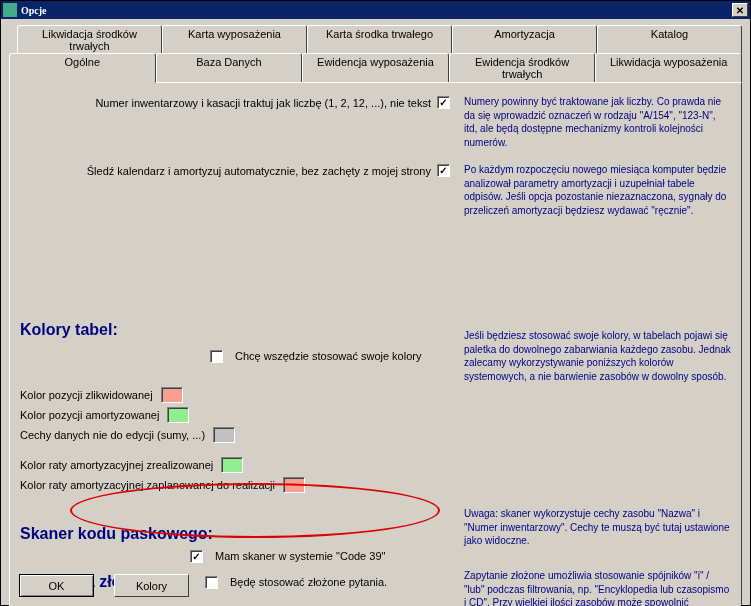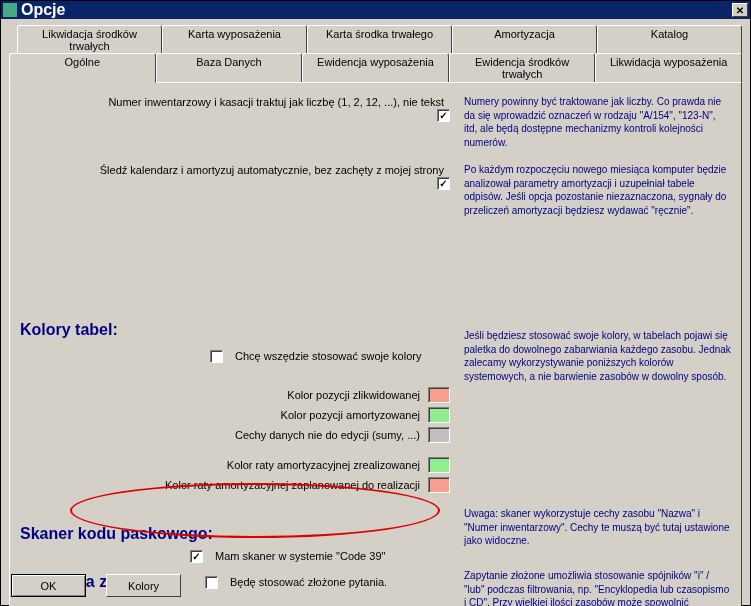--- a/index.html
+++ b/index.html
@@ -1,41 +1,41 @@
 <!DOCTYPE html>
 <html><head>
 <meta charset="utf-8">
 <style>
 * { box-sizing: border-box; margin: 0; padding: 0; }
 body { font-family: Tahoma, Arial, sans-serif; font-size: 11px; background: #d4d0c8; }
 .window { width: 751px; height: 606px; background: #d4d0c8; border: 1px solid #000; position: relative; }
 .titlebar { height: 18px; background: linear-gradient(#0a246a, #0a246a); display: flex; align-items: center; padding: 0 2px; color: #fff; font-weight: bold; }
 .titlebar-icon { width: 14px; height: 14px; margin-right: 4px; background: #4a8; }
-.titlebar-text { flex: 1; font-size: 16px; }
+.titlebar-text { flex: 1; font-size: 10px; font-family: Liberation Serif, serif; }
 .close-btn { width: 16px; height: 14px; background: #d4d0c8; border: 1px solid #fff; border-right-color: #404040; border-bottom-color: #404040; display: flex; align-items: center; justify-content: center; font-family: Arial; font-size: 10px; font-weight: bold; cursor: pointer; color: #000; }
 .content { padding: 6px 8px; }
 .tabrow { display: flex; position: relative; border-radius: 6px; }
 .tabrow.top { margin-left: 8px; }
 .tabrow.bottom { margin-top: -1px; }
 .tab { background: #d4d0c8; border: 1px solid #fff; border-right-color: #404040; border-bottom: none; padding: 2px 8px; font-size: 11px; cursor: pointer; text-align: center; flex: 1; border-top-left-radius: 3px; border-top-right-radius: 3px; position: relative; }
 .tab.active { background: #d4d0c8; z-index: 2; border-bottom: 1px solid #d4d0c8; margin-bottom: -1px; }
 .tabcontent { border: 1px solid #fff; border-right-color: #404040; border-bottom-color: #404040; border-top: 1px solid #fff; background: #d4d0c8; padding: 12px 10px 10px 10px; min-height: 500px; position: relative; }
 .row { display: flex; align-items: flex-start; margin-bottom: 14px; }
-.left-col { width: 430px; display: flex; align-items: flex-end; flex-direction: column; }
+.left-col { width: 430px; display: flex; align-items: center; }
 .left-label { flex: 1; text-align: right; padding-right: 6px; color: #000; padding-top: 1px; }
 .checkbox { width: 13px; height: 13px; background: #fff; border: 1px solid #808080; border-right-color: #fff; border-bottom-color: #fff; box-shadow: inset 1px 1px 0 #404040; display: inline-flex; align-items: center; justify-content: center; cursor: pointer; flex-shrink: 0; margin-top: 1px; }
 .checkbox.checked::after { content: "✓"; font-size: 10px; font-weight: bold; line-height: 1; color: #000; }
 .right-col { flex: 1; padding-left: 14px; color: #000080; font-size: 10px; line-height: 1.35; }
 .section-title { color: #000080; font-weight: bold; font-size: 16px; margin: 20px 0 10px 0; }
-.color-row { display: flex; align-items: center; justify-content: flex-end; margin-bottom: 4px; width: 430px; }
+.color-row { display: flex; align-items: center; margin-bottom: 4px; width: 430px; }
 .color-label { text-align: right; padding-right: 8px; color: #000; }
 .color-swatch { width: 22px; height: 16px; border: 1px solid #808080; border-right-color: #fff; border-bottom-color: #fff; box-shadow: inset 1px 1px 0 #404040; }
 .gap { height: 10px; }
 .ellipse { position: absolute; border: 2px solid #d00; border-radius: 50%; pointer-events: none; }
-.button-bar { position: absolute; bottom: 8px; left: 10px; display: flex; gap: 20px; }
+.button-bar { position: absolute; bottom: 8px; left: 18px; display: flex; gap: 20px; }
 .btn { min-width: 75px; height: 23px; background: #d4d0c8; border: 1px solid #fff; border-right-color: #404040; border-bottom-color: #404040; display: flex; align-items: center; justify-content: center; font-size: 11px; cursor: pointer; padding: 0 10px; }
 .btn.default { border: 1px solid #000; box-shadow: inset 1px 1px 0 #fff, inset -1px -1px 0 #808080; }
 .cbwrap { display: flex; align-items: center; gap: 12px; }
 </style>
 </head>
 <body>
 
 <div class="window">
   <div class="titlebar">
     <div class="titlebar-icon"></div>

